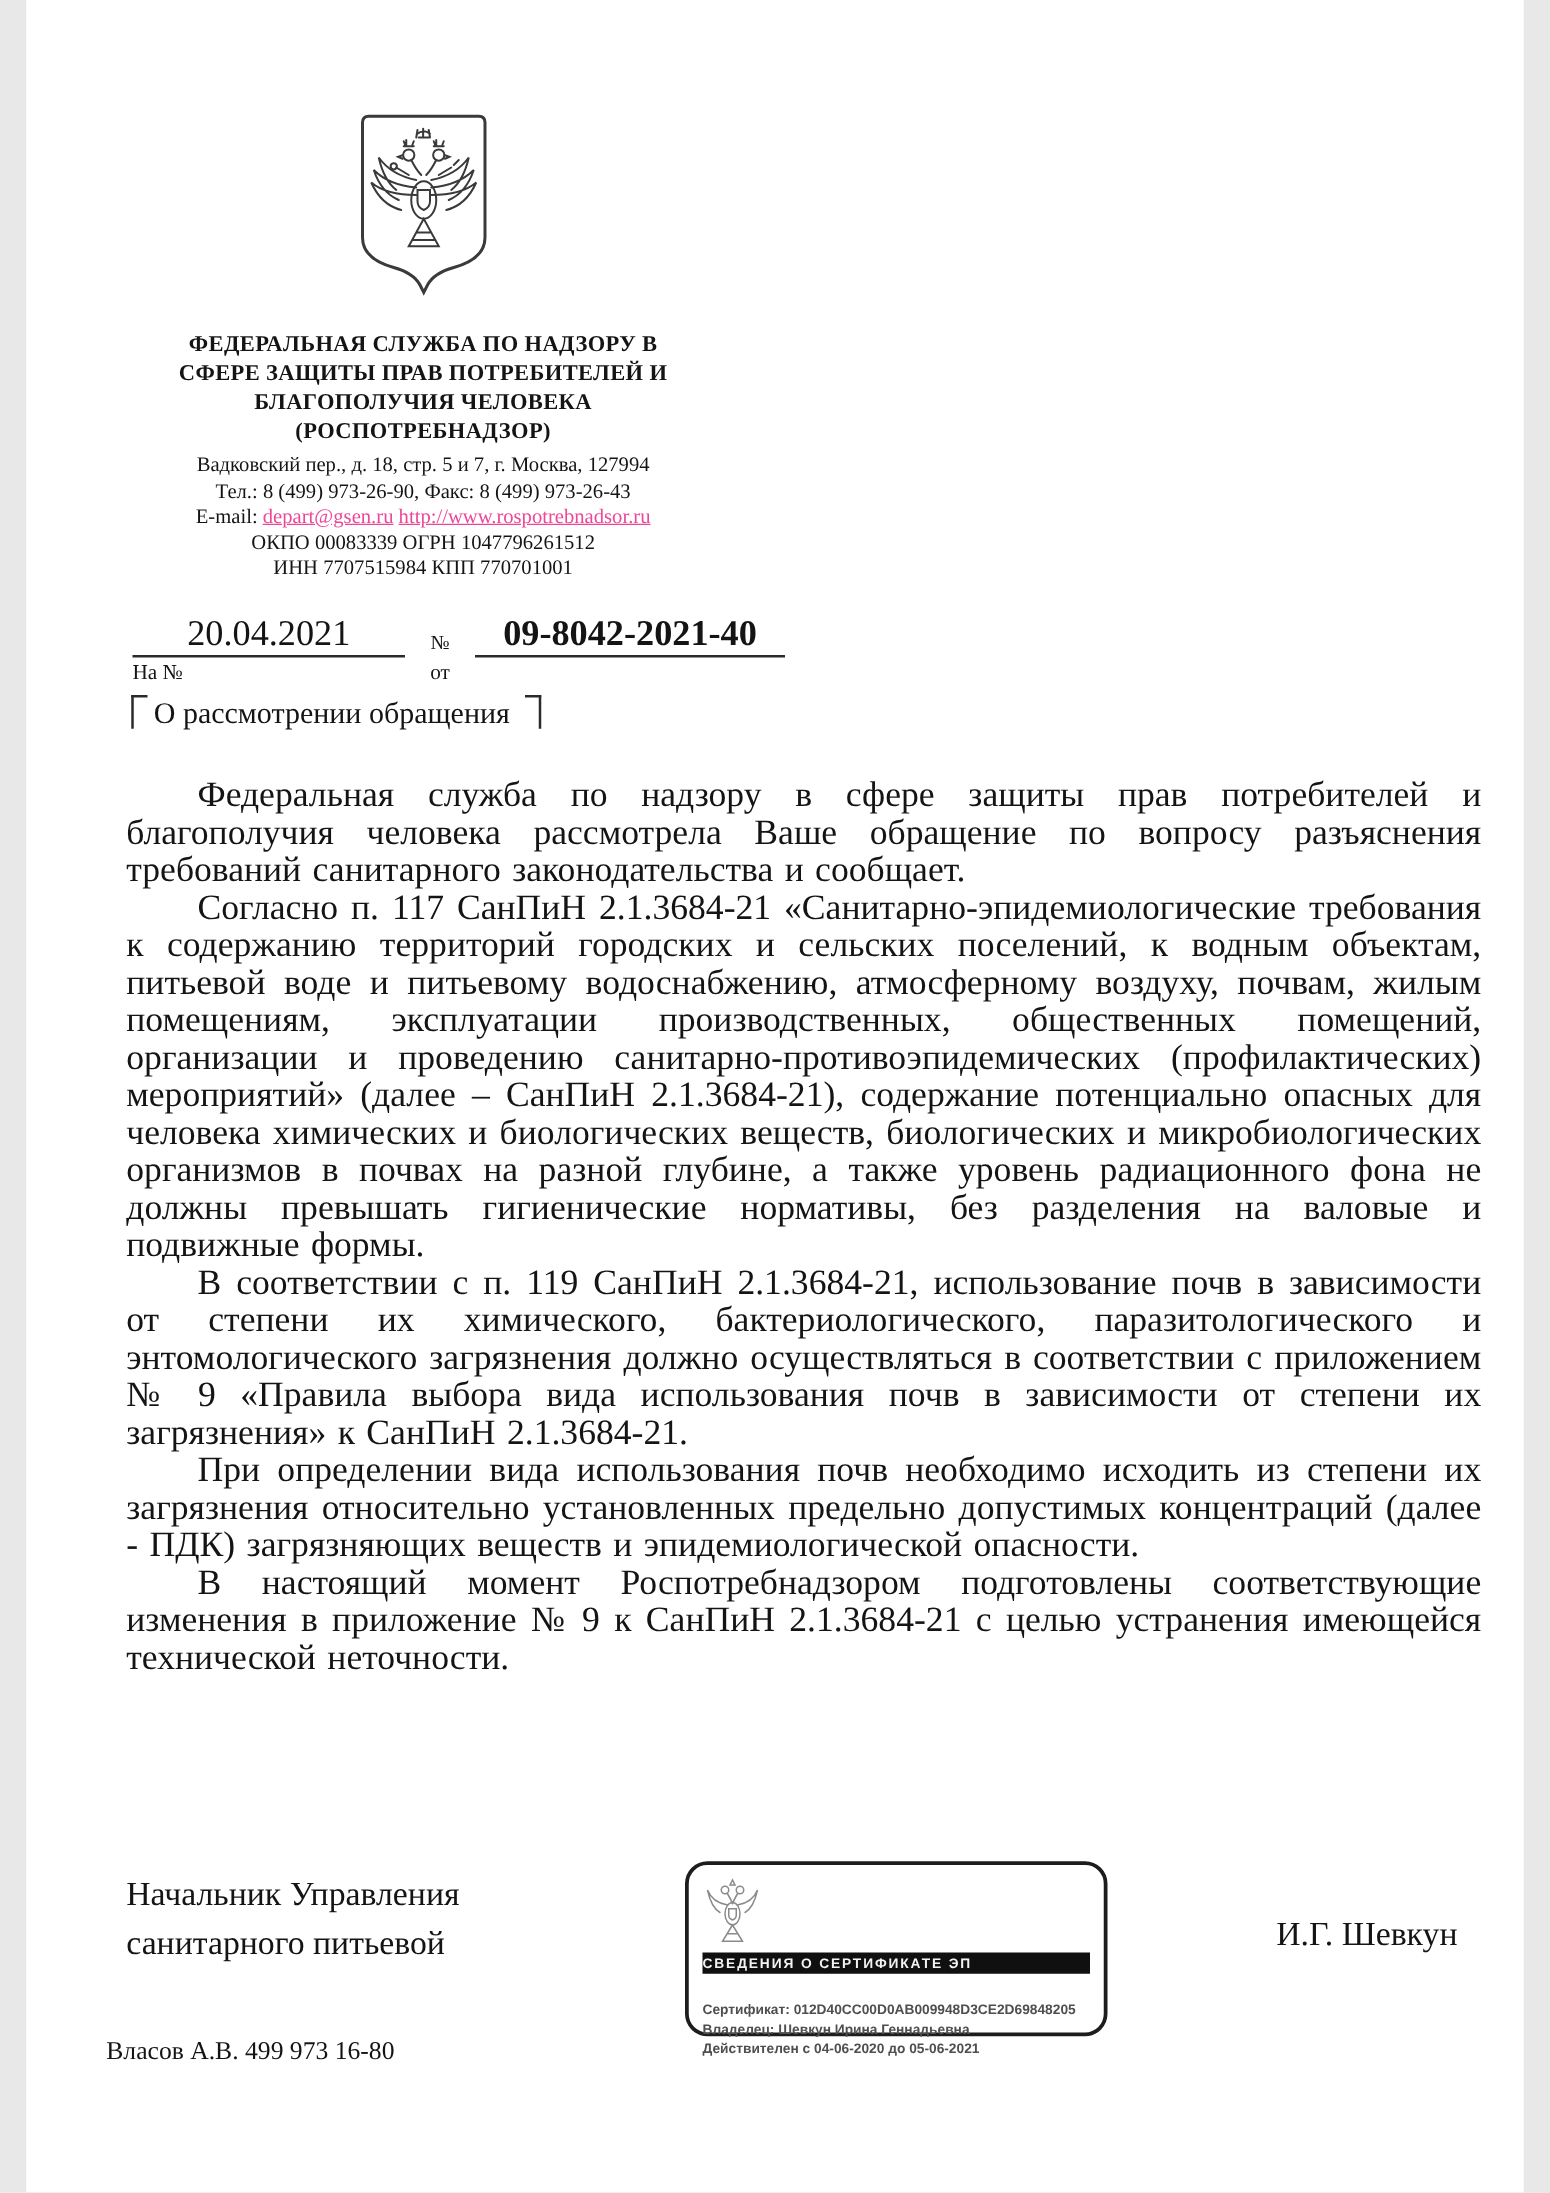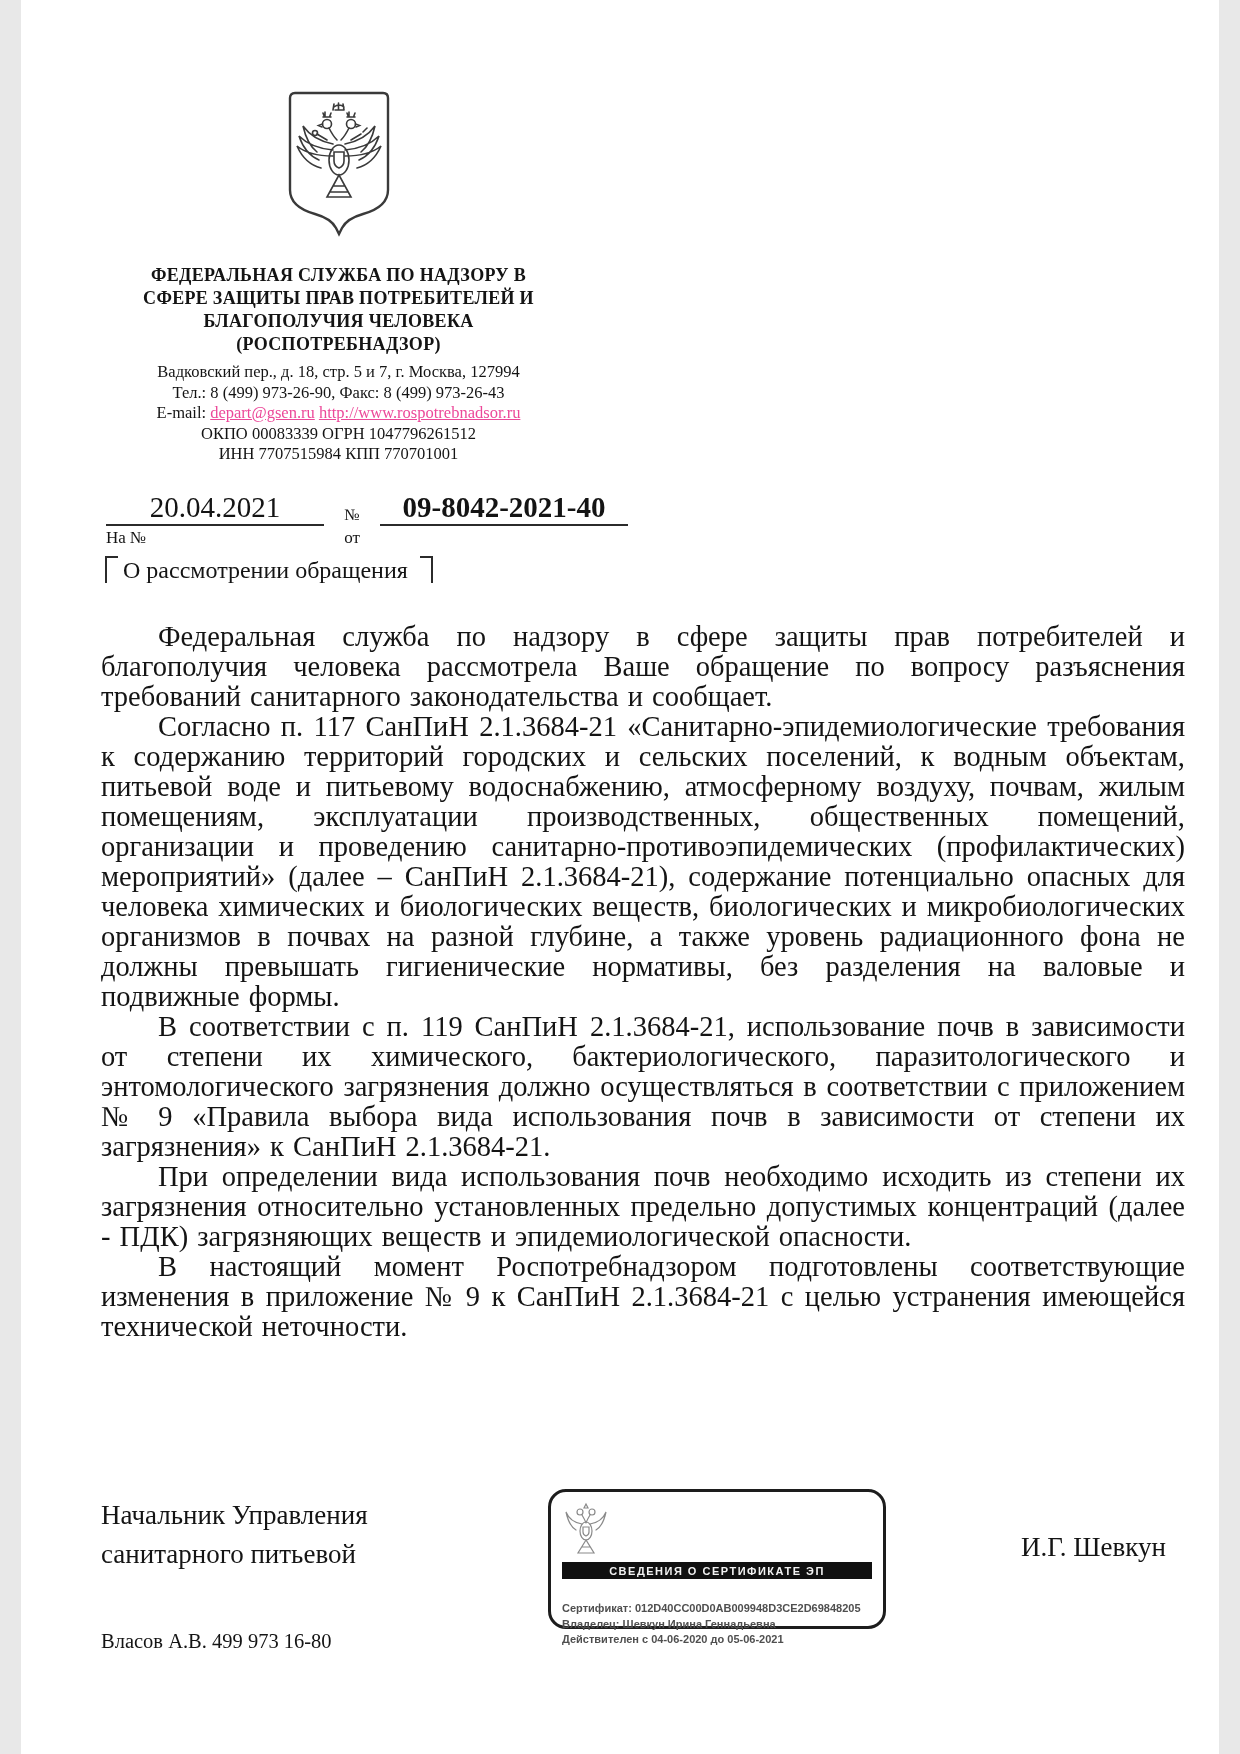--- a/index.html
+++ b/index.html
@@ -42,37 +42,37 @@
     margin:0;
     font-size:28.5px;
     line-height:30px;
     text-align:justify;
     text-indent:57px;
     word-spacing:2px;
   }
   
   .sig-position{position:absolute;left:80px;top:1496px;font-size:27px;line-height:39px;}
   .sig-name{position:absolute;left:1000px;top:1532px;font-size:27px;}
-  .executor{position:absolute;left:80px;top:1630px;font-size:20.5px;}
+  .executor{position:absolute;left:64px;top:1630px;font-size:20.5px;}
   
   .stamp{
     position:absolute;left:527px;top:1489px;width:338px;height:140px;
     box-sizing:border-box;
     border:3px solid #1d1d1d;border-radius:18px;
     background:#fff;
     font-family:"Liberation Sans", sans-serif;
     padding:8px 11px 6px 11px;
   }
   .stamp-head{display:flex;align-items:flex-start;}
   .stamp-emblem{flex:0 0 auto;margin:1px 8px 0 2px;}
   .stamp-head-text{font-size:10px;line-height:12.5px;color:#6d6d6d;padding-top:2px;}
   .stamp-bar{
     margin-top:5px;background:#101010;color:#f2f2f2;
     font-size:11px;font-weight:bold;letter-spacing:1.5px;
-    text-align:center;padding:3px 0 2px 0;
+    padding:3px 0 2px 0;
   }
   .stamp-lines{margin-top:22px;font-size:11px;line-height:15.5px;color:#4f4f4f;font-weight:bold;}
 </style>
 </head>
 <body>
 
 <div class="page">
 
   <div class="letterhead">
     <svg class="coat" width="112" height="152" viewBox="0 0 112 152" aria-hidden="true">

